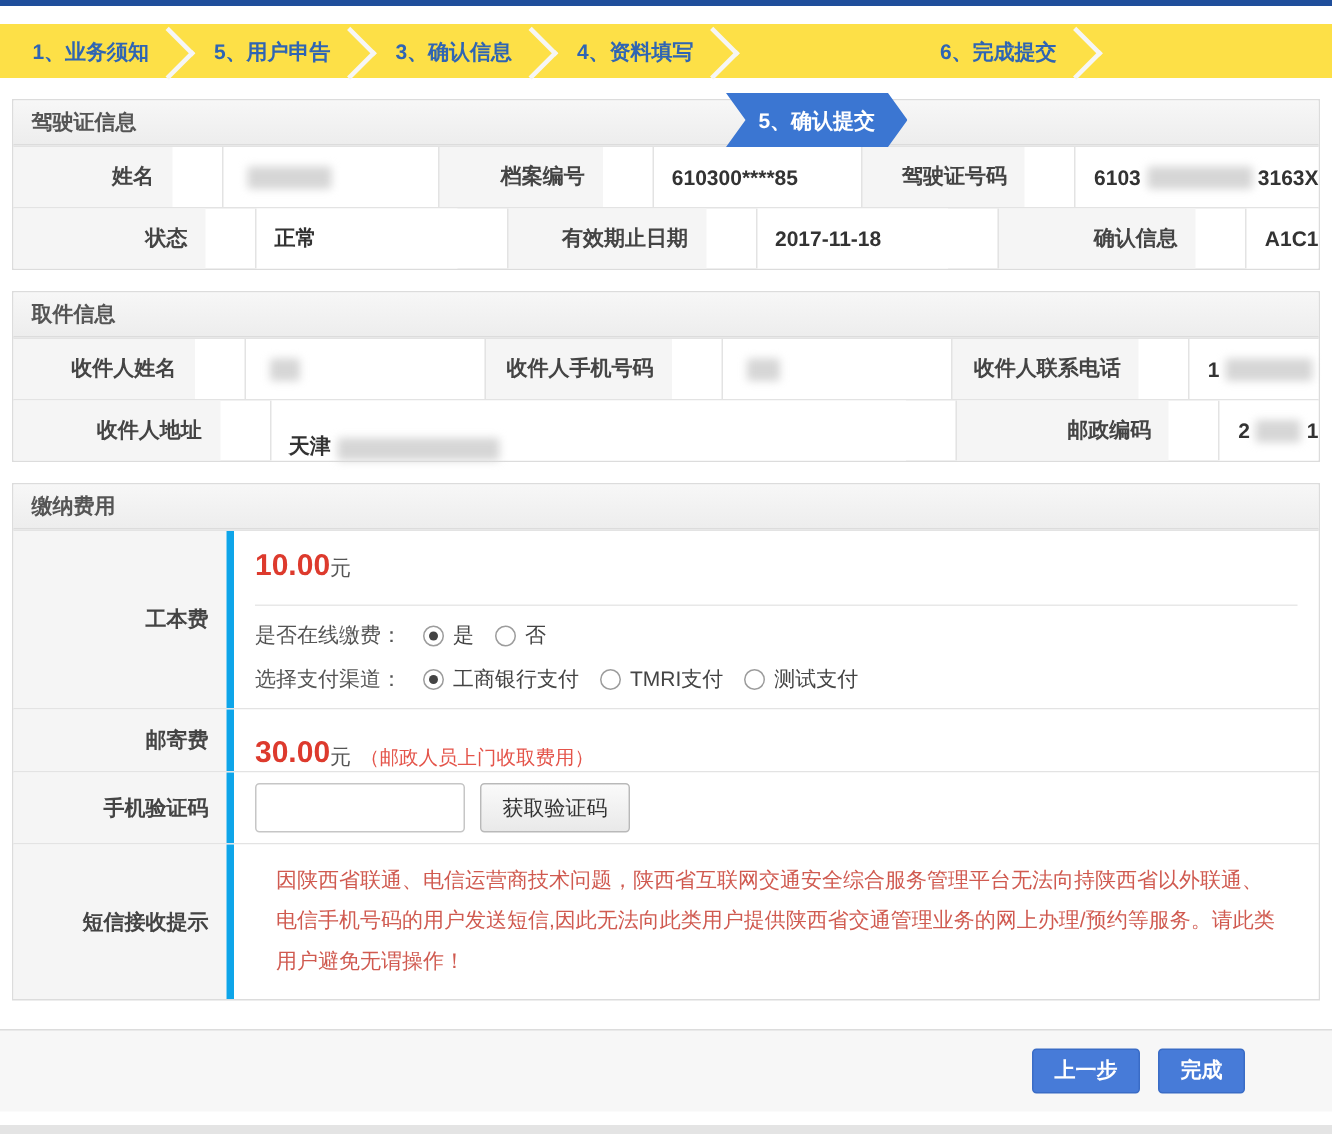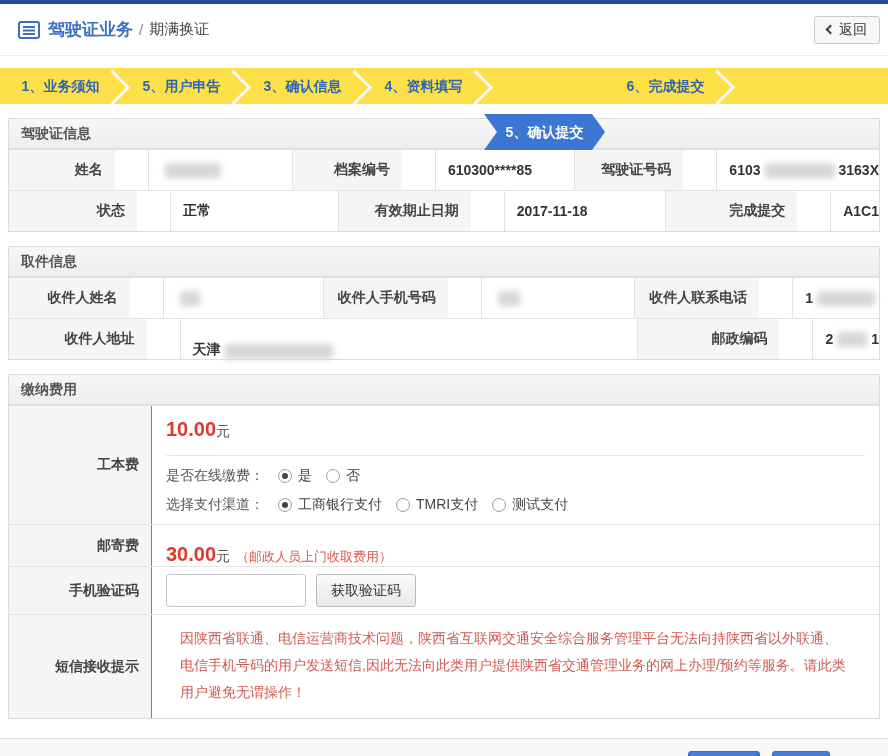--- a/index.html
+++ b/index.html
@@ -35,21 +35,21 @@
   .cl { background:#f5f5f5; justify-content:flex-end; padding-right:12px; font-weight:bold; color:#444; }
   .cv { background:#fff; padding-left:12px; color:#333; }
   .w-l1 { width:142px; } .w-v1 { width:150px; } .w-l2 { width:147px; } .w-v2 { width:142px; } .w-l3 { width:147px; } .w-v3 { flex:1; }
   .w-addr { width:439px;align-items:flex-end; }
   .redact { display:inline-block; height:15px; background:#d6d6d6; border-radius:2px; filter:blur(3px); vertical-align:middle; margin:0 4px; }
 
   
   .fee-row { display:flex; border-top:1px solid #e3e3e3; }
   .fee-row:first-of-type { border-top:none; }
   .fee-label { width:142px; background:#f5f5f5; display:flex; align-items:center; justify-content:flex-end; padding-right:12px; font-size:14px; font-weight:bold; color:#444; }
-  .fee-body { flex:1; background:#fff; border-left:1px solid #0ea5e9; padding:0 14px; }
+  .fee-body { flex:1; background:#fff; border-left:5px solid #0ea5e9; padding:0 14px; }
   .amount-line { padding:12px 0 14px 0; border-bottom:1px solid #e8e8e8; }
   .amount { font-size:20px; font-weight:bold; color:#dd3a2d; }
   .unit { font-size:14px; color:#555; }
   .opt-line { display:flex; align-items:center; height:28px; margin-top:6px; font-size:14px; color:#555; }
   .opt-line:last-child { padding-bottom:10px; }
   .radio { width:14px; height:14px; border:1px solid #9c9c9c; border-radius:50%; background:#fff; display:inline-block; margin:0 6px 0 14px; position:relative; cursor:pointer; flex:0 0 auto; }
   .radio.checked::after { content:""; position:absolute; left:3px; top:3px; width:6px; height:6px; border-radius:50%; background:#444; }
   .opt-label { color:#444; }
   .postage-line { display:flex; align-items:flex-end; height:41px; }
   .fee-note { font-size:13px; color:#e4544a; margin-left:6px; }
@@ -65,35 +65,20 @@
   .btn-blue { min-width:54px; height:30px; padding:0 14px; background:#477bd8; border:1px solid #3a6cc6; border-radius:3px; color:#fff; font-size:14px; font-weight:bold; cursor:pointer; }
 </style>
 </head>
 <body>
 
 <div class="page">
 <div class="card">
 
   <div class="topbar"></div>
 
-  <div class="header">
-    <svg class="hd-icon" viewBox="0 0 22 18">
-      <rect x="1" y="1" width="20" height="16" rx="2" fill="none" stroke="#3b6fc4" stroke-width="2"></rect>
-      <line x1="5" y1="6" x2="17" y2="6" stroke="#3b6fc4" stroke-width="2"></line>
-      <line x1="5" y1="9.5" x2="17" y2="9.5" stroke="#3b6fc4" stroke-width="2"></line>
-      <line x1="5" y1="13" x2="17" y2="13" stroke="#3b6fc4" stroke-width="2"></line>
-    </svg>
-    <span class="hd-title">驾驶证业务</span>
-    <span class="hd-sep">/</span>
-    <span class="hd-sub">期满换证</span>
-    <button class="btn-back">
-      <span class="chev-left"></span>
-      <span>返回</span>
-    </button>
-  </div>
 
   <div class="steps">
     <div class="step">1、业务须知</div>
     <div class="step">5、用户申告</div>
     <div class="step">3、确认信息</div>
     <div class="step">4、资料填写</div>
     <div class="step active">5、确认提交</div>
     <div class="step">6、完成提交</div>
   </div>
 
@@ -111,21 +96,21 @@
         <span>6103</span>
         <span class="redact" style="width:70px;"></span>
         <span>3163X</span>
       </div>
     </div>
     <div class="trow">
       <div class="tcell cl w-l1">状态</div>
       <div class="tcell cv w-v1">正常</div>
       <div class="tcell cl w-l2">有效期止日期</div>
       <div class="tcell cv w-v2">2017-11-18</div>
-      <div class="tcell cl w-l3">完成提交</div>
+      <div class="tcell cl w-l3">确认信息</div>
       <div class="tcell cv w-v3">A1C1</div>
     </div>
   </div>
 
   <div class="sec">
     <div class="sec-head">取件信息</div>
     <div class="trow">
       <div class="tcell cl w-l1">收件人姓名</div>
       <div class="tcell cv w-v1">
             <span class="redact" style="width:20px;"></span>

